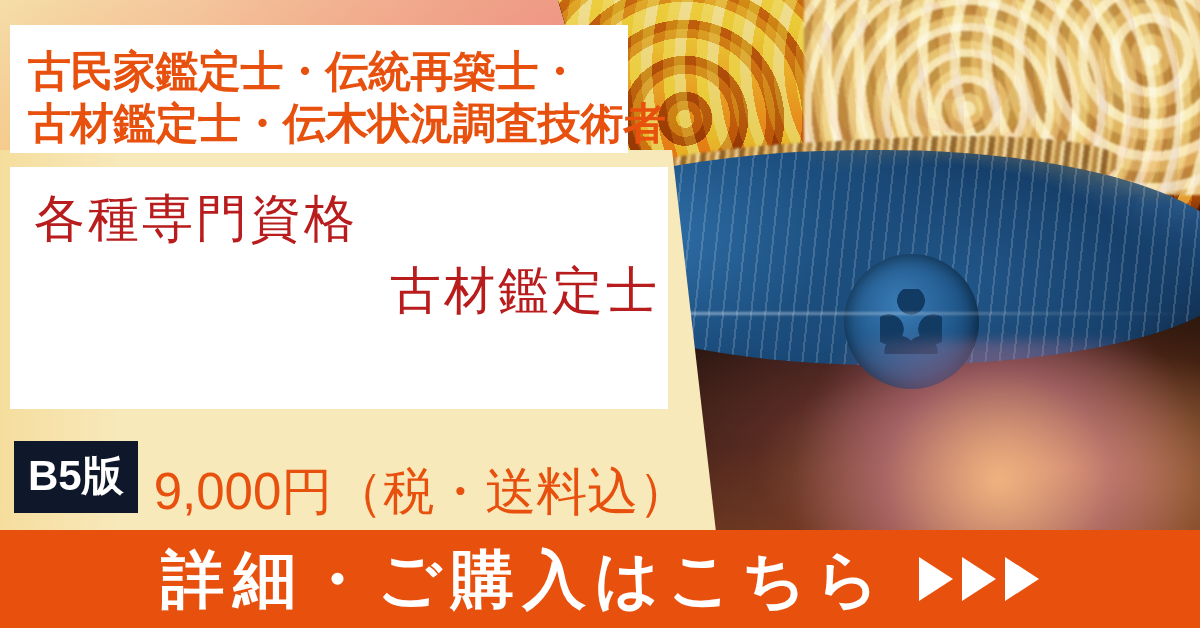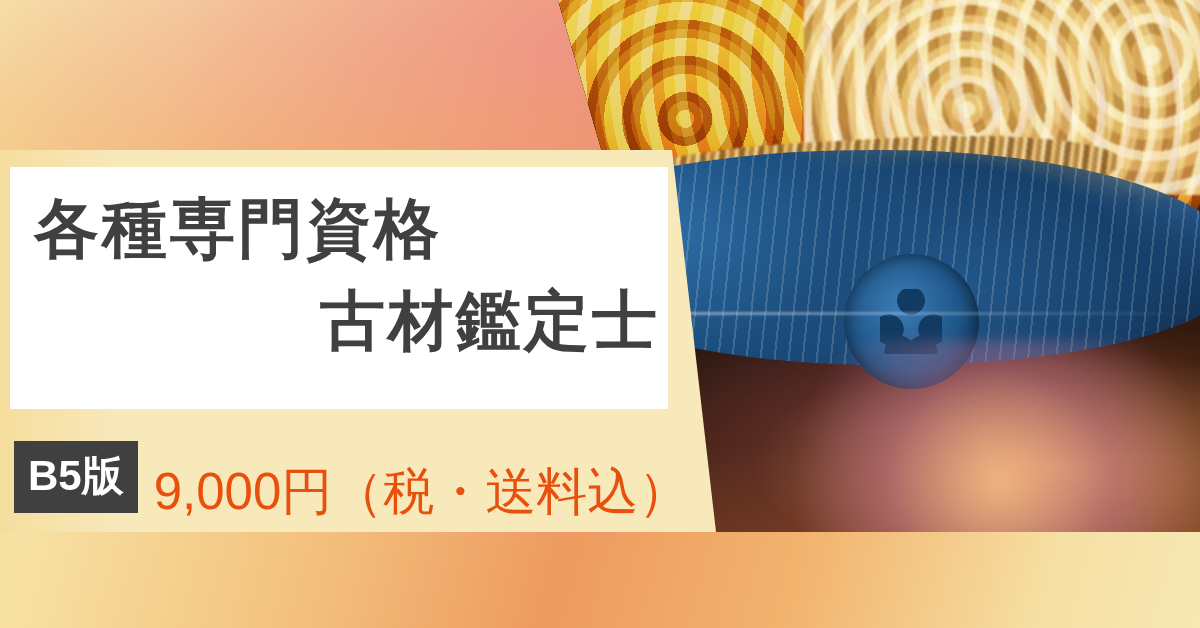--- a/index.html
+++ b/index.html
@@ -138,35 +138,35 @@
     line-height:1.22;
     color:#e8500e;
     letter-spacing:-0.5px;
     white-space:nowrap;
   }
   .hl-sub .l2 { display:block; }
 
   .hl-main {
     position:absolute; left:24px; top:16px;
     width:630px;
-    color:#404040;
-    font-weight:700;
-    font-size:65px;
+    color:#b91c1c;
+    font-weight:400;
+    font-size:51px;
     line-height:1.42;
     letter-spacing:3px;
   }
   .hl-main .ln2 { display:block; text-align:right; padding-right:4px; }
 
   
   .price-row {
     position:absolute; left:14px; top:426px;
     display:flex; align-items:center; gap:16px;
   }
   .badge {
-    background:#404040;
+    background:#0f172a;
     color:#ffffff;
     font-size:42px;
     font-weight:700;
     line-height:1;
     padding:14px 14px 16px 14px;
     letter-spacing:0px;
   }
   .price {
     color:#e8500e;
     font-size:51px;
@@ -224,27 +224,41 @@
       <div class="art-wave"></div>
       <div class="art-crest"></div>
       <div class="art-scratch"></div>
       <div class="art-glow"></div>
     </div>
 
   </div>
 
   <div class="cream-wedge"></div>
 
+  <div class="panel panel-top">
+    <div class="hl-sub">
+      <span>古民家鑑定士・伝統再築士・</span>
+      <span class="l2">古材鑑定士・伝木状況調査技術者</span>
+    </div>
+  </div>
 
   <div class="panel panel-main">
     <div class="hl-main">
       <span>各種専門資格</span>
       <span class="ln2">古材鑑定士</span>
     </div>
   </div>
 
   <div class="price-row">
     <div class="badge">B5版</div>
     <div class="price">9,000円（税・送料込）</div>
   </div>
 
+  <div class="cta">
+    <div class="cta-text">詳細・ご購入はこちら</div>
+    <div class="cta-arrows">
+      <span class="arrow"></span>
+      <span class="arrow"></span>
+      <span class="arrow"></span>
+    </div>
+  </div>
 
 </div>
 
 </body></html>

